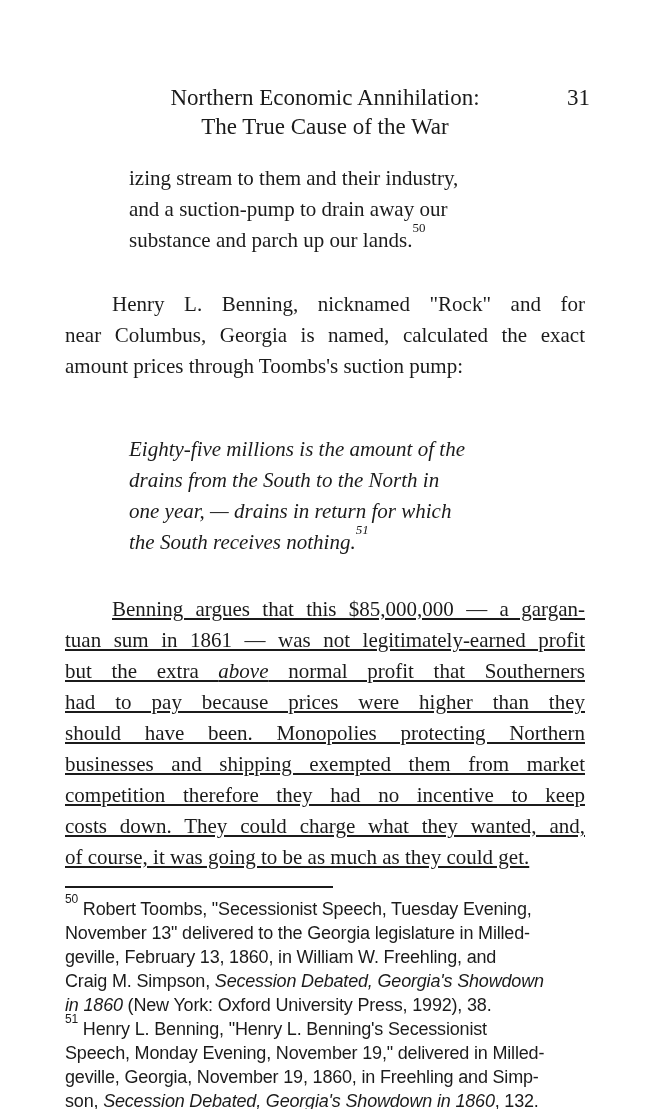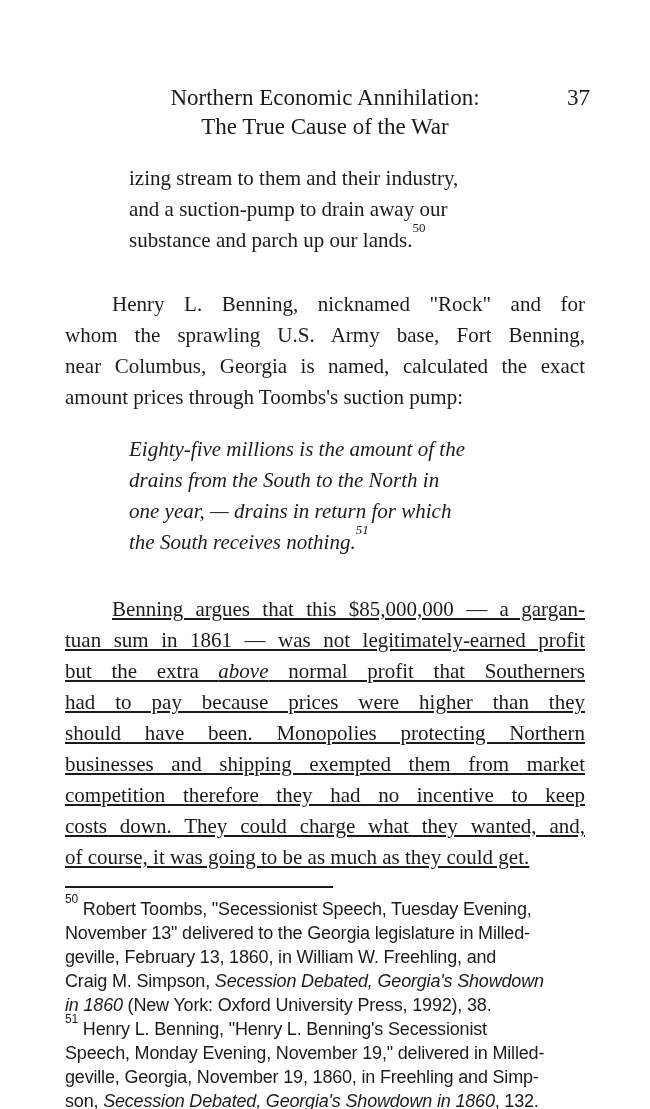--- a/index.html
+++ b/index.html
@@ -75,31 +75,30 @@
 </style>
 </head>
 <body>
 
 <div class="page">
 
   <div class="header">
     <div>Northern Economic Annihilation:</div>
     <div>The True Cause of the War</div>
   </div>
-  <div class="page-num">37</div>
+  <div class="page-num">31</div>
 
   <div class="quoteblock" style="top:119px;">
     <div class="qline">izing stream to them and their industry,</div>
     <div class="qline">and a suction-pump to drain away our</div>
     <div class="qline"><span>substance and parch up our lands.</span><sup class="fnref">50</sup></div>
   </div>
 
   <div class="bodyblock" style="top:245px;">
     <div class="jline indent">Henry L. Benning, nicknamed "Rock" and for</div>
-    <div class="jline">whom the sprawling U.S. Army base, Fort Benning,</div>
     <div class="jline">near Columbus, Georgia is named, calculated the exact</div>
     <div class="jline-last">amount prices through Toombs's suction pump:</div>
   </div>
 
   <div class="quoteblock" style="top:390px;font-style:italic;">
     <div class="qline">Eighty-five millions is the amount of the</div>
     <div class="qline">drains from the South to the North in</div>
     <div class="qline">one year, — drains in return for which</div>
     <div class="qline"><span>the South receives nothing.</span><sup class="fnref">51</sup></div>
   </div>

